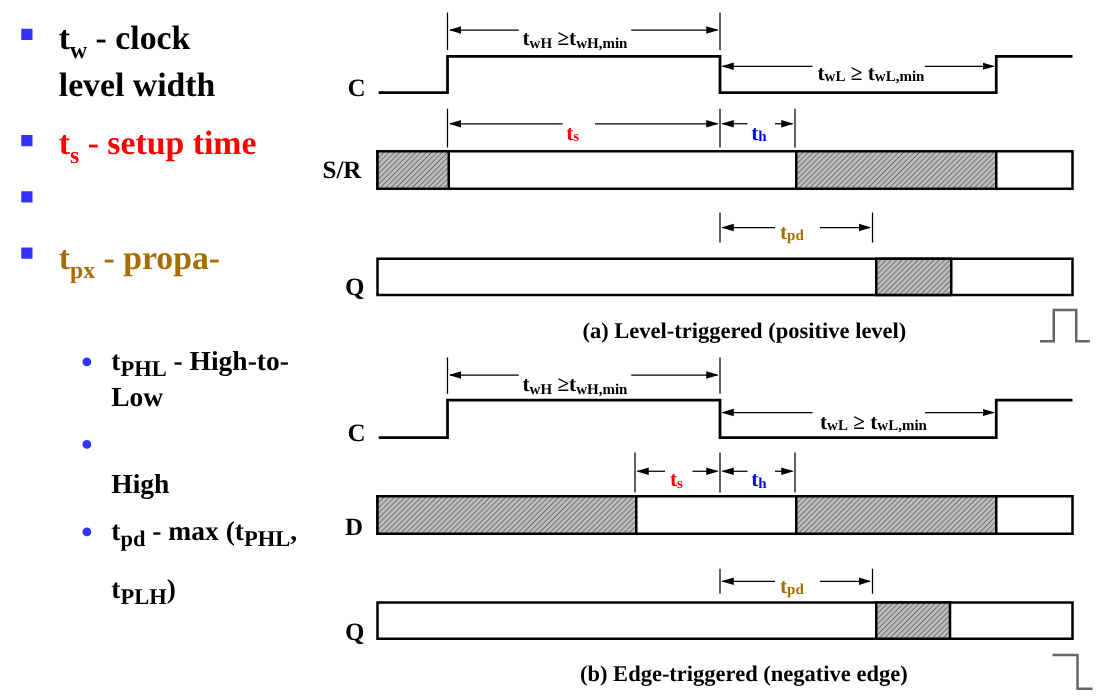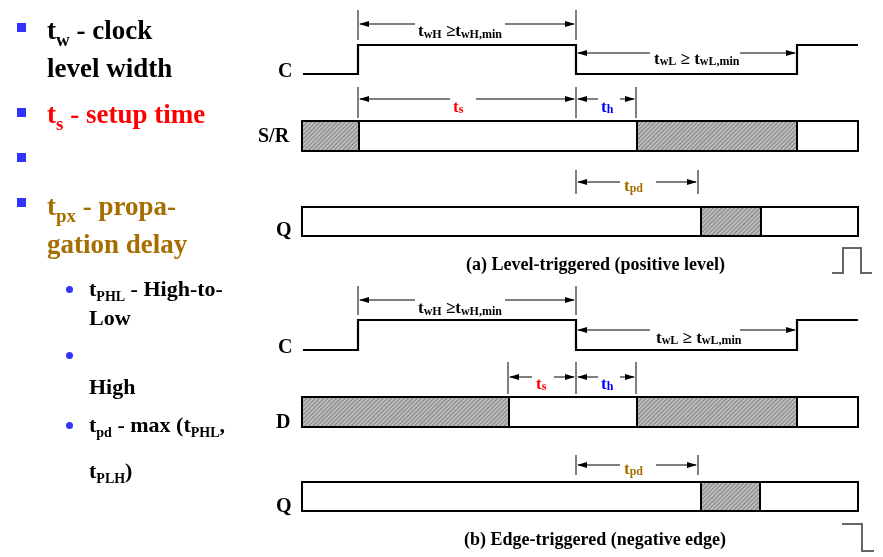--- a/index.html
+++ b/index.html
@@ -4,21 +4,21 @@
   <style>
     html, body { margin: 0; padding: 0; background: #ffffff; }
     body { width: 883px; height: 557px; position: relative; overflow: hidden;
       font-family: "Liberation Serif", "DejaVu Serif", serif; font-weight: bold; }
     .left { position: absolute; left: 0; top: 0; width: 262px; height: 416px; }
     .bullet-sq { position: absolute; width: 9px; height: 9px; background: #3333ff; left: 17px; }
     .bullet-dot { position: absolute; width: 7px; height: 7px; border-radius: 50%; background: #3333ff; left: 66px; }
     .l1 { position: absolute; left: 47px; font-size: 27px; line-height: 32px; white-space: nowrap; }
     .l2 { position: absolute; left: 89px; font-size: 22px; line-height: 26px; white-space: nowrap; }
     .l1 sub { font-size: 19px; vertical-align: -7px; line-height: 0; }
-    .l2 sub { font-size: 14px; vertical-align: -5px; line-height: 0; }
+    .l2 sub { font-size: 18px; vertical-align: -5px; line-height: 0; }
     .black { color: #000000; }
     .red { color: #ff0000; }
     .blue { color: #0000ff; }
     .brown { color: #a66e00; }
     svg#diagram { position: absolute; left: 0; top: 0; }
     svg text { font-family: "Liberation Serif", "DejaVu Serif", serif; font-weight: bold; }
   </style>
 </head>
 <body>
 
@@ -34,21 +34,20 @@
   <div class="l1 red" style="top:98px;">
     <span>t</span><sub>s</sub><span> - setup time</span>
   </div>
 
   <div class="bullet-sq" style="top:153px;"></div>
 
   <div class="bullet-sq" style="top:198px;"></div>
   <div class="l1 brown" style="top:190px;text-align:center;">
     <span>t</span><sub>px</sub><span> - propa-</span>
   </div>
-  <div class="l1 brown" style="top:228px;">gation delay</div>
 
   <div class="bullet-dot" style="top:286px;"></div>
   <div class="l2 black" style="top:276px;">
     <span>t</span><sub>PHL</sub><span> - High-to-</span>
   </div>
   <div class="l2 black" style="top:305px;font-family:Liberation Serif, serif;">Low</div>
 
   <div class="bullet-dot" style="top:352px;"></div>
   <div class="l2 black" style="top:374px;">High</div>
 

